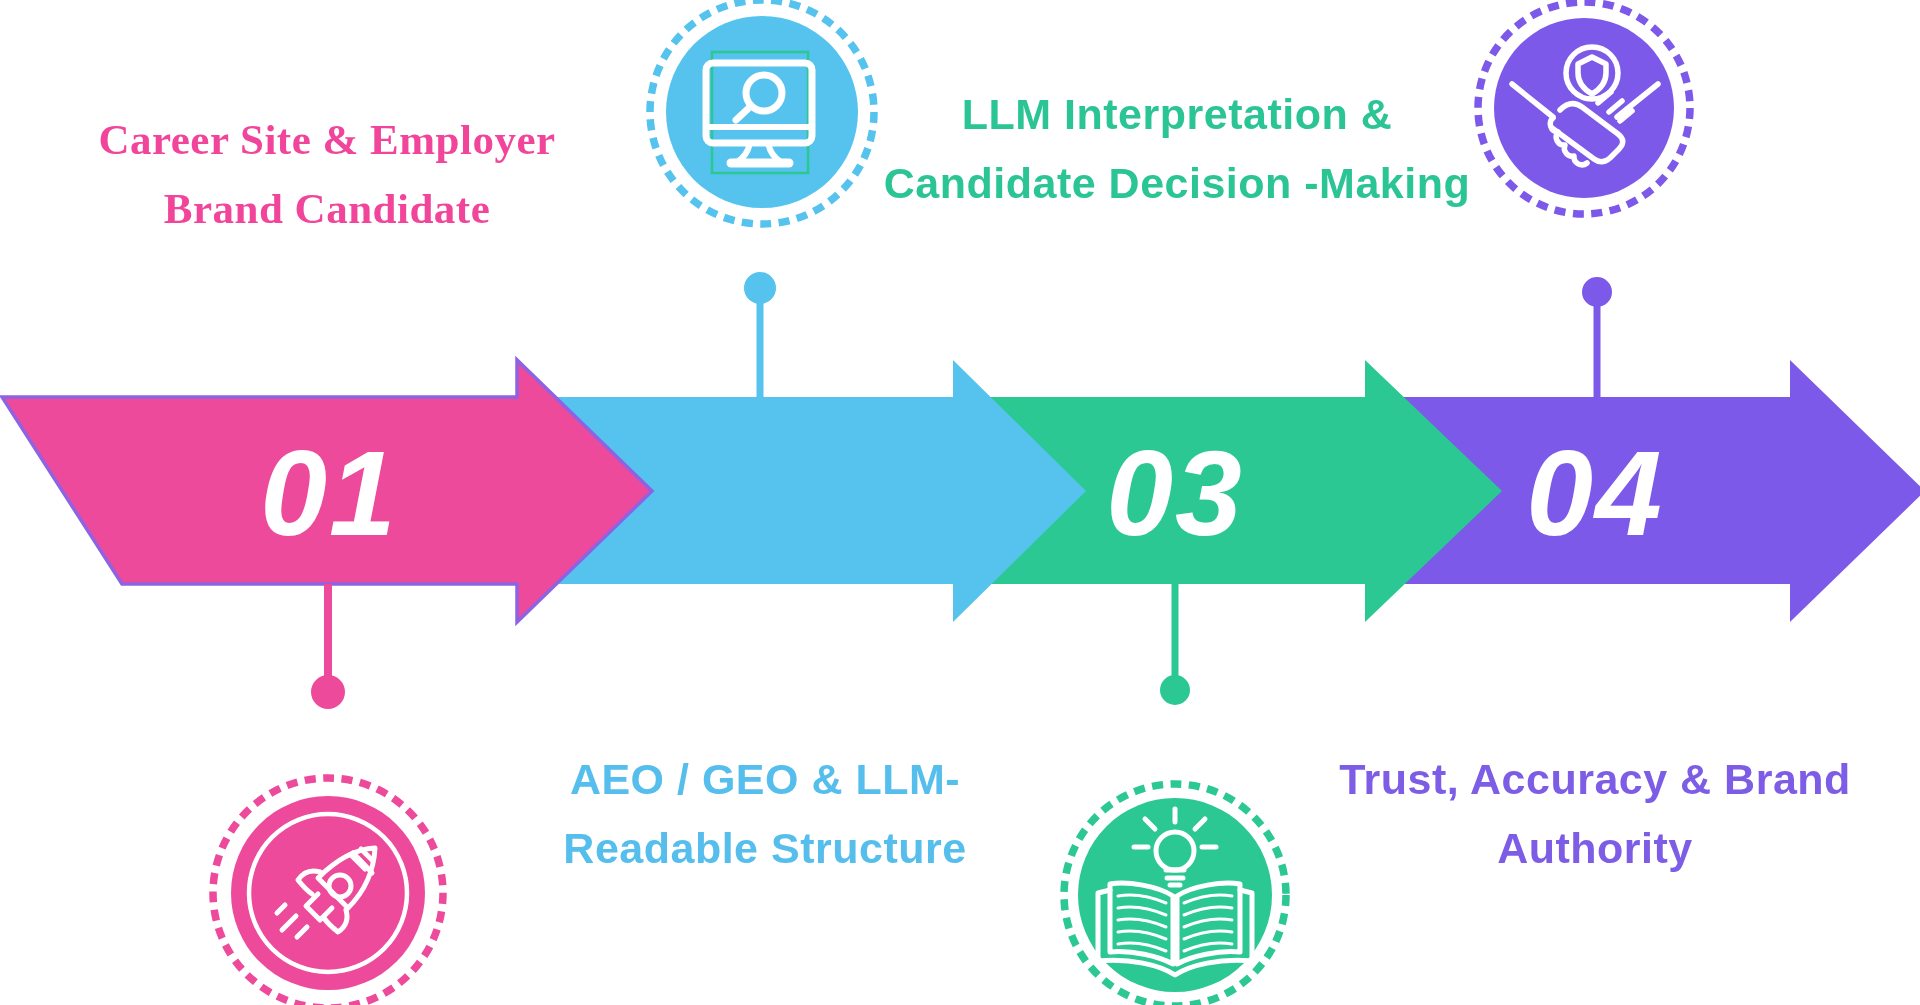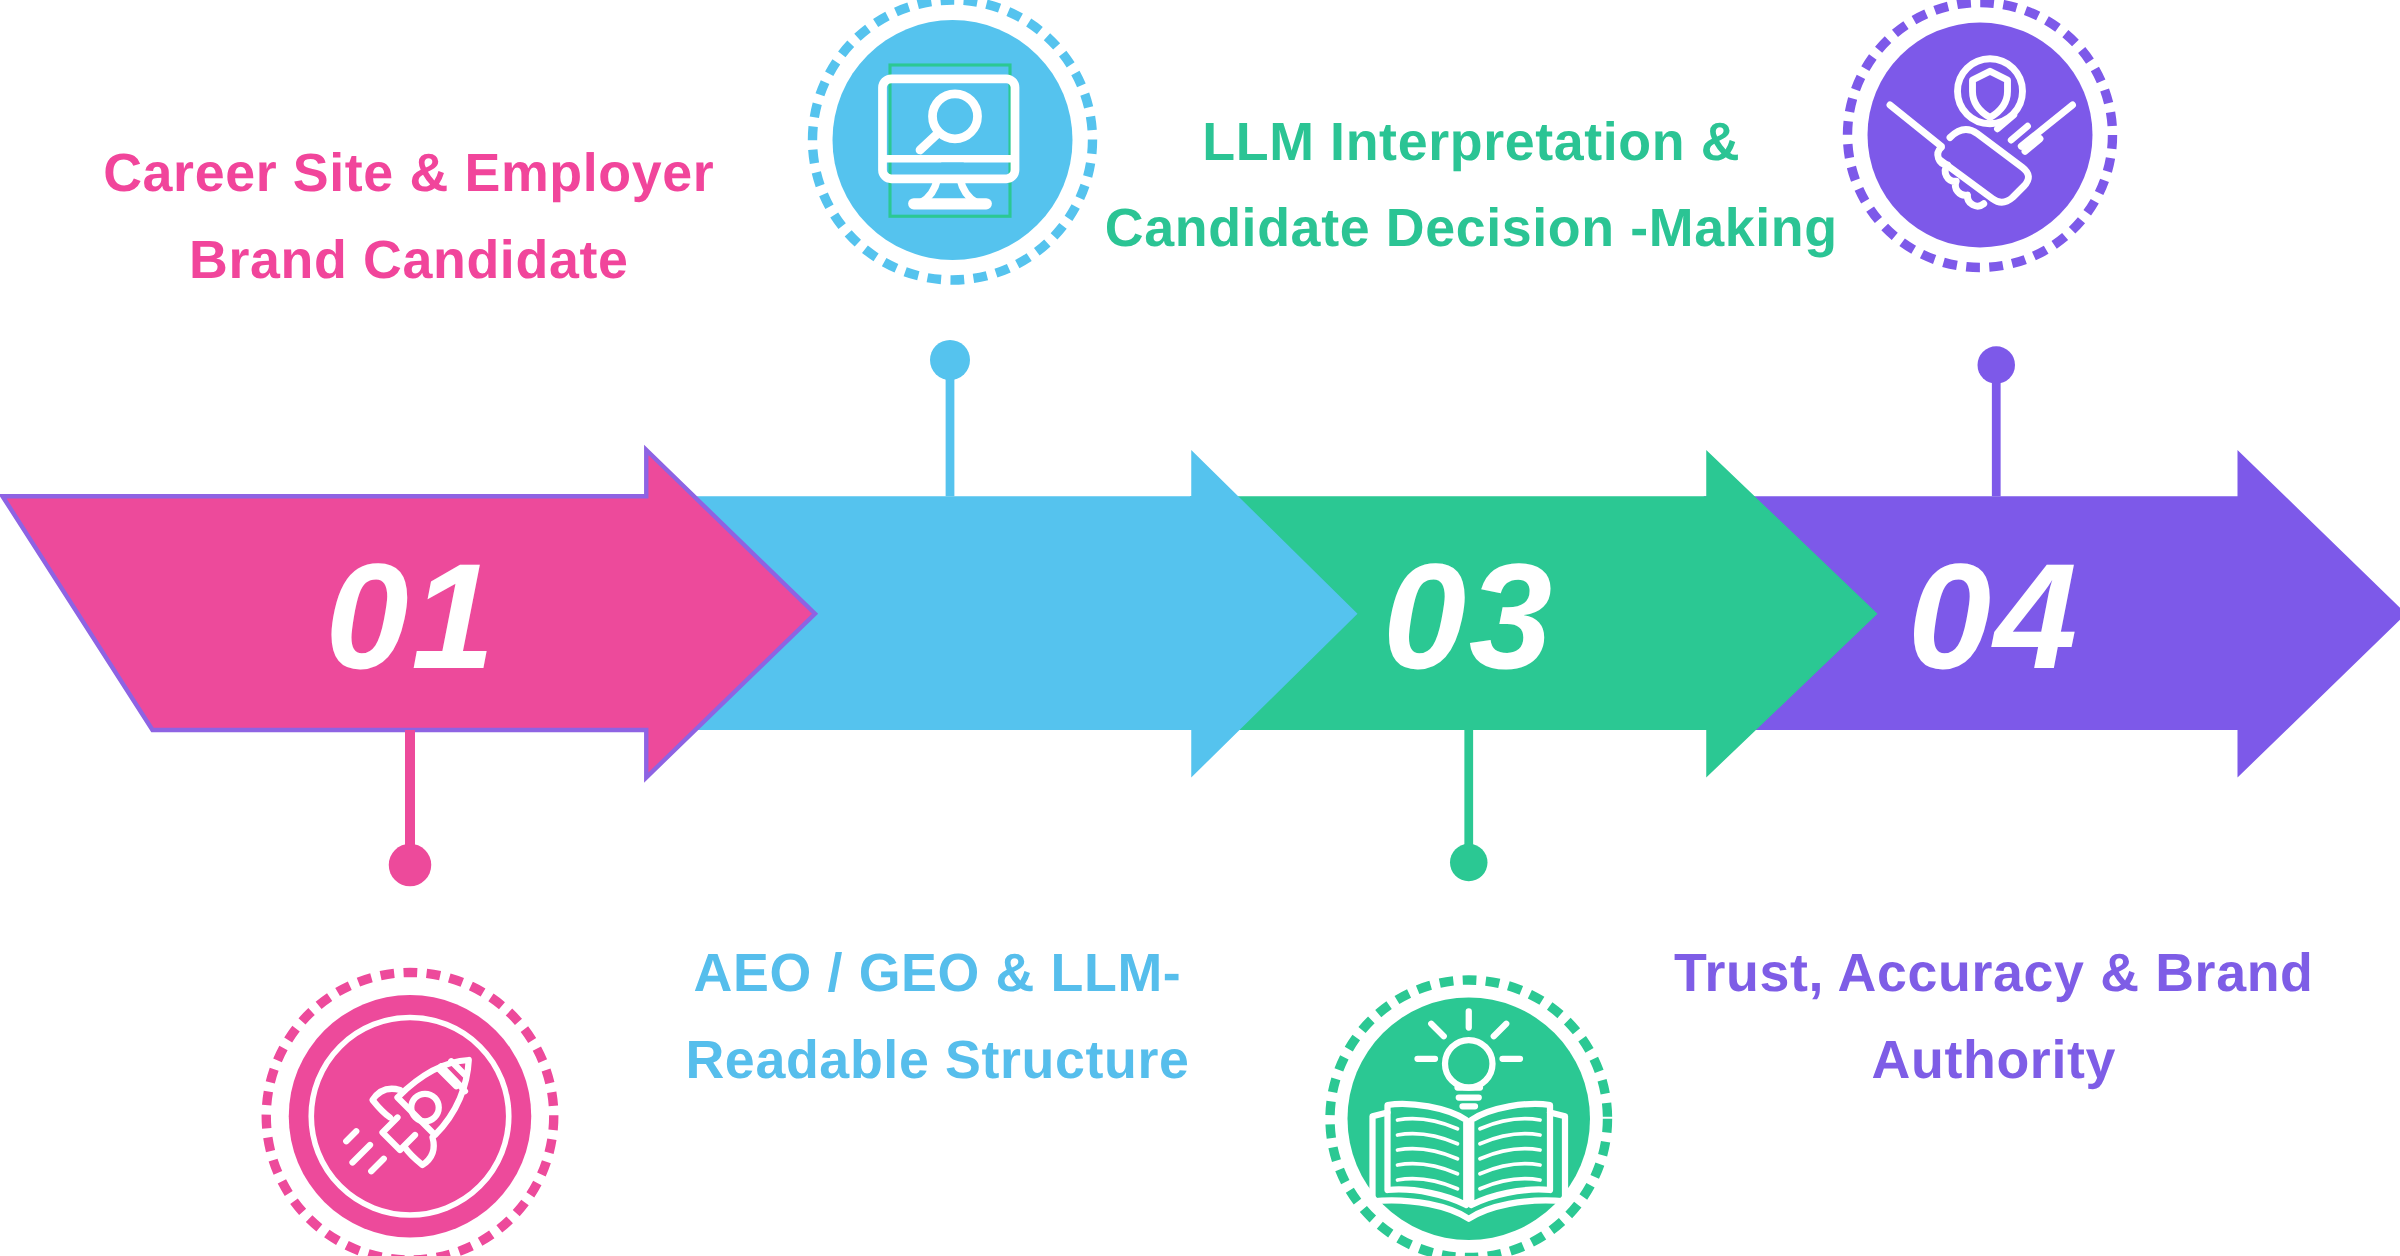--- a/index.html
+++ b/index.html
@@ -5,21 +5,21 @@
   html,body{margin:0;padding:0;background:#ffffff;}
   .stage{
     position:relative;width:1920px;height:1005px;background:#ffffff;
     overflow:hidden;font-family:"Liberation Sans", sans-serif;
   }
   .stage svg{position:absolute;left:0;top:0;}
   .title{
     position:absolute;text-align:center;font-weight:700;
     font-size:43px;line-height:69px;letter-spacing:.5px;
   }
-  .title-pink{color:var(--pink_text);}
+  .title-pink{color:var(--pink_text);font-family:Liberation Serif, serif;}
   .title-blue{color:var(--blue_text);}
   .title-green{color:var(--green_text);}
   .title-purple{color:var(--purple_text);}
   .num{
     position:absolute;width:320px;height:120px;display:flex;
     align-items:center;justify-content:center;color:#ffffff;
     font-size:120px;font-weight:700;letter-spacing:2px;line-height:1;font-style:italic;
   }
   .fill-pink{fill:var(--pink);}
   .fill-blue{fill:var(--blue);}
@@ -137,21 +137,21 @@
   <div class="title title-pink" style="left:47px;top:105px;width:560px;">
     <div>Career Site &amp; Employer</div>
     <div>Brand Candidate</div>
   </div>
 
   <div class="title title-green" style="left:837px;top:80px;width:680px;">
     <div>LLM Interpretation &amp;</div>
     <div>Candidate Decision -Making</div>
   </div>
 
-  <div class="title title-blue" style="left:470px;top:745px;width:560px;">
+  <div class="title title-blue" style="left:485px;top:745px;width:560px;">
     <div>AEO / GEO &amp; LLM-</div>
     <div>Readable Structure</div>
   </div>
 
   <div class="title title-purple" style="left:1275px;top:745px;width:640px;">
     <div>Trust, Accuracy &amp; Brand</div>
     <div>Authority</div>
   </div>
 
 </div>

